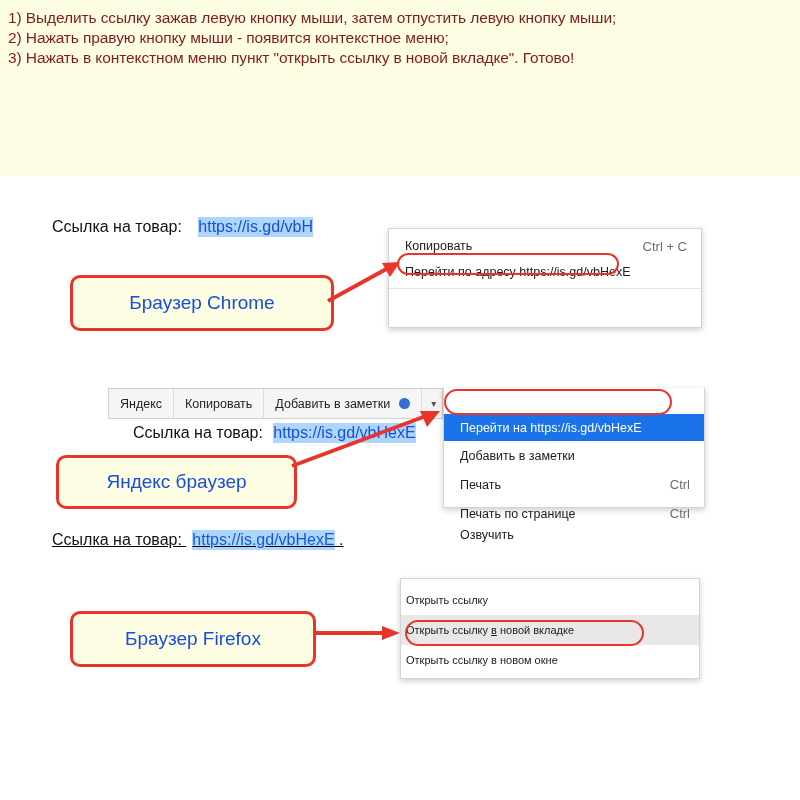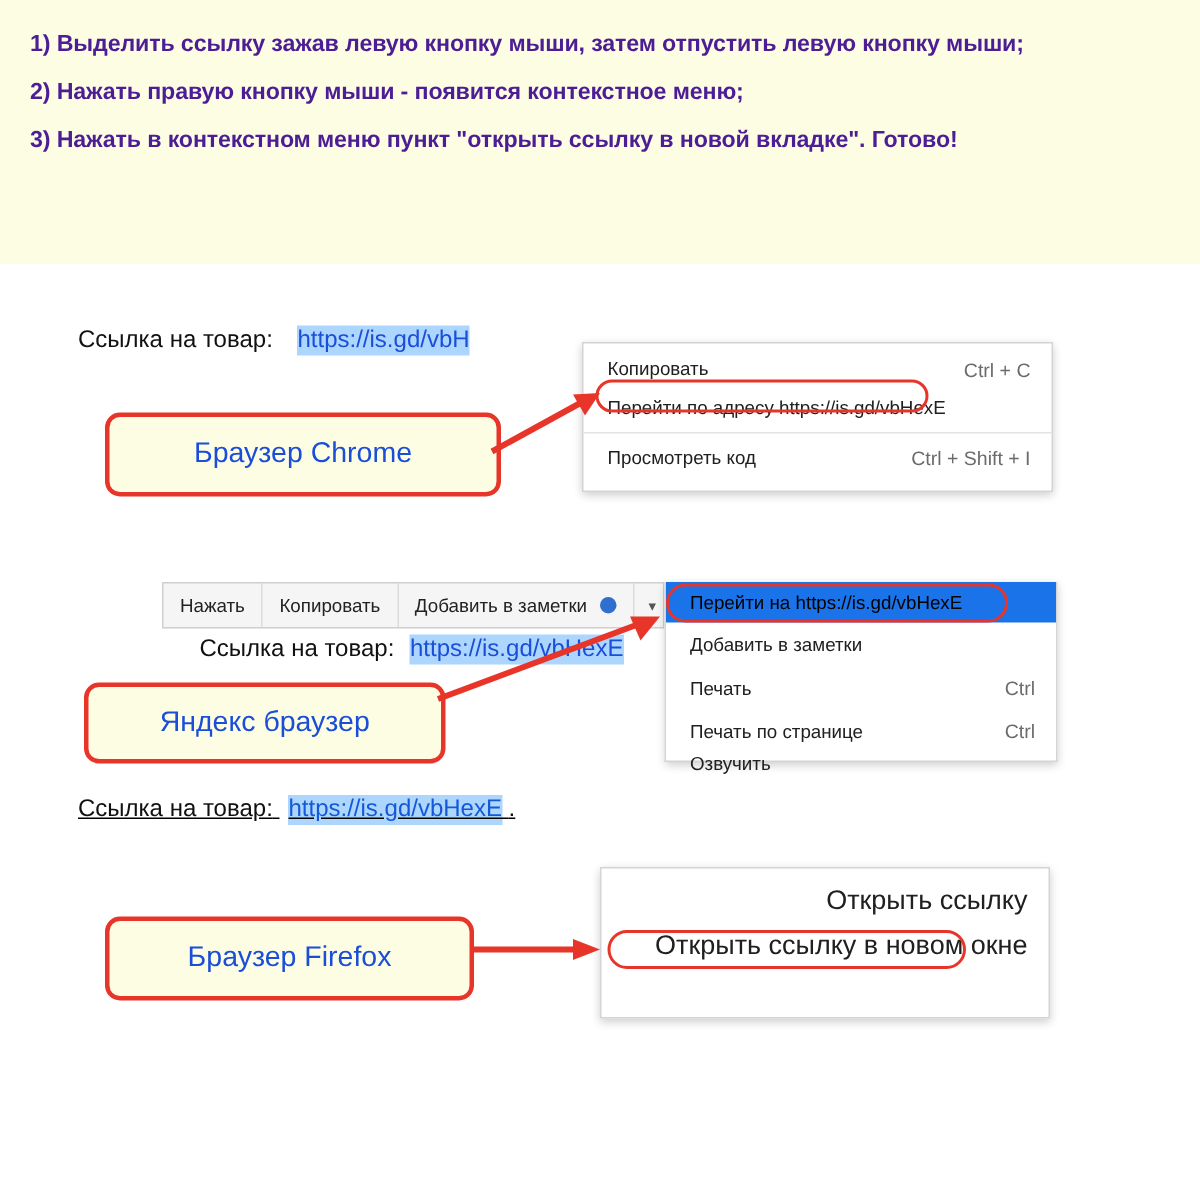--- a/index.html
+++ b/index.html
@@ -20,24 +20,24 @@
     position: absolute;
     left: 0;
     top: 0;
     width: 800px;
     height: 176px;
     background: #fdfde4;
     box-sizing: border-box;
     padding: 8px 12px 0 8px;
   }
   .instructions p {
-    margin: 12px;
+    margin: 0;
     font-size: 15.5px;
-    font-weight: bold;
-    color: #4c1d95;
+    font-weight: normal;
+    color: #7f1d1d;
     line-height: 1.30;
     letter-spacing: -0.1px;
   }
 
   
   .label-text {
     font-size: 16px;
     color: #111111;
     font-family: "Liberation Sans", sans-serif;
   }
@@ -161,40 +161,41 @@
     left: 443px;
     top: 388px;
     width: 262px;
     height: 120px;
     padding: 0;
     border-top: none;
   }
   #yandex-menu .menu-item { height: 29px; font-size: 12.5px; }
   #yandex-menu .first-item {
     background: #1a73e8;
-    color: #000000;
+    color: #ffffff;
     height: 27px;
+    margin-top: 26px;
   }
   #yandex-hl {
     position: absolute;
     left: 444px;
     top: 389px;
     width: 228px;
     height: 26px;
   }
 
   
   #firefox-menu {
     left: 400px;
     top: 578px;
     width: 300px;
     height: 101px;
     padding: 6px 0;
   }
-  #firefox-menu .menu-item { height: 30px; font-size: 18px; padding-left: 18px; justify-content: flex-end; }
+  #firefox-menu .menu-item { height: 30px; font-size: 11px; padding-left: 5px; }
   #firefox-menu .mi-hover { background: #e8e8e8; }
   #firefox-hl {
     position: absolute;
     left: 405px;
     top: 620px;
     width: 239px;
     height: 26px;
   }
   .u { text-decoration: underline; }
 </style>
@@ -215,39 +216,35 @@
 <div class="menu" id="chrome-menu">
   <div class="menu-item">
     <span>Копировать</span>
     <span class="accel">Ctrl + C</span>
   </div>
   <div class="menu-item">
     <span>Перейти по адресу https://is.gd/vbHexE</span>
     <span class="accel"></span>
   </div>
   <div class="menu-sep"></div>
-  <div class="menu-item">
-    <span>Просмотреть код</span>
-    <span class="accel">Ctrl + Shift + I</span>
-  </div>
 </div>
 <div class="highlight-box" id="chrome-hl"></div>
 
 <div class="callout" style="left:70px; top:275px; width:258px; height:50px;">
   <span>Браузер Chrome</span>
 </div>
 
 <svg class="arrow-svg" style="left:326px; top:255px; width:80px; height:56px;">
   <line x1="2" y1="46" x2="64" y2="12" stroke="#e8352a" stroke-width="4"></line>
   <polygon points="74,7 56,8 64,22" fill="#e8352a"></polygon>
 </svg>
 
 <div id="yandex-toolbar">
   <div class="tb-item">
-    <span>Нажать</span>
+    <span>Яндекс</span>
   </div>
   <div class="tb-item">
     <span>Копировать</span>
   </div>
   <div class="tb-item">
     <span>Добавить в заметки</span>
     <span class="blue-dot"></span>
   </div>
   <div class="tb-item" style="padding:0 9px;">
     <span class="chevron">▾</span>
@@ -295,20 +292,23 @@
 <div style="position:absolute; left:52px; top:531px;text-decoration:underline;">
   <span class="label-text">Ссылка на товар:</span>
   <span class="link-sel blue-strong" style="margin-left:6px;">https://is.gd/vbHexE</span>
   <span class="label-text">.</span>
 </div>
 
 <div class="menu" id="firefox-menu">
   <div class="menu-item">
     <span>Открыть ссылку</span>
   </div>
+  <div class="menu-item mi-hover">
+    <span><span>Открыть ссылку </span><span class="u">в</span><span> новой вкладке</span></span>
+  </div>
   <div class="menu-item">
     <span>Открыть ссылку в новом окне</span>
   </div>
 </div>
 <div class="highlight-box" id="firefox-hl"></div>
 
 <div class="callout" style="left:70px; top:611px; width:240px; height:50px;">
   <span>Браузер Firefox</span>
 </div>
 

